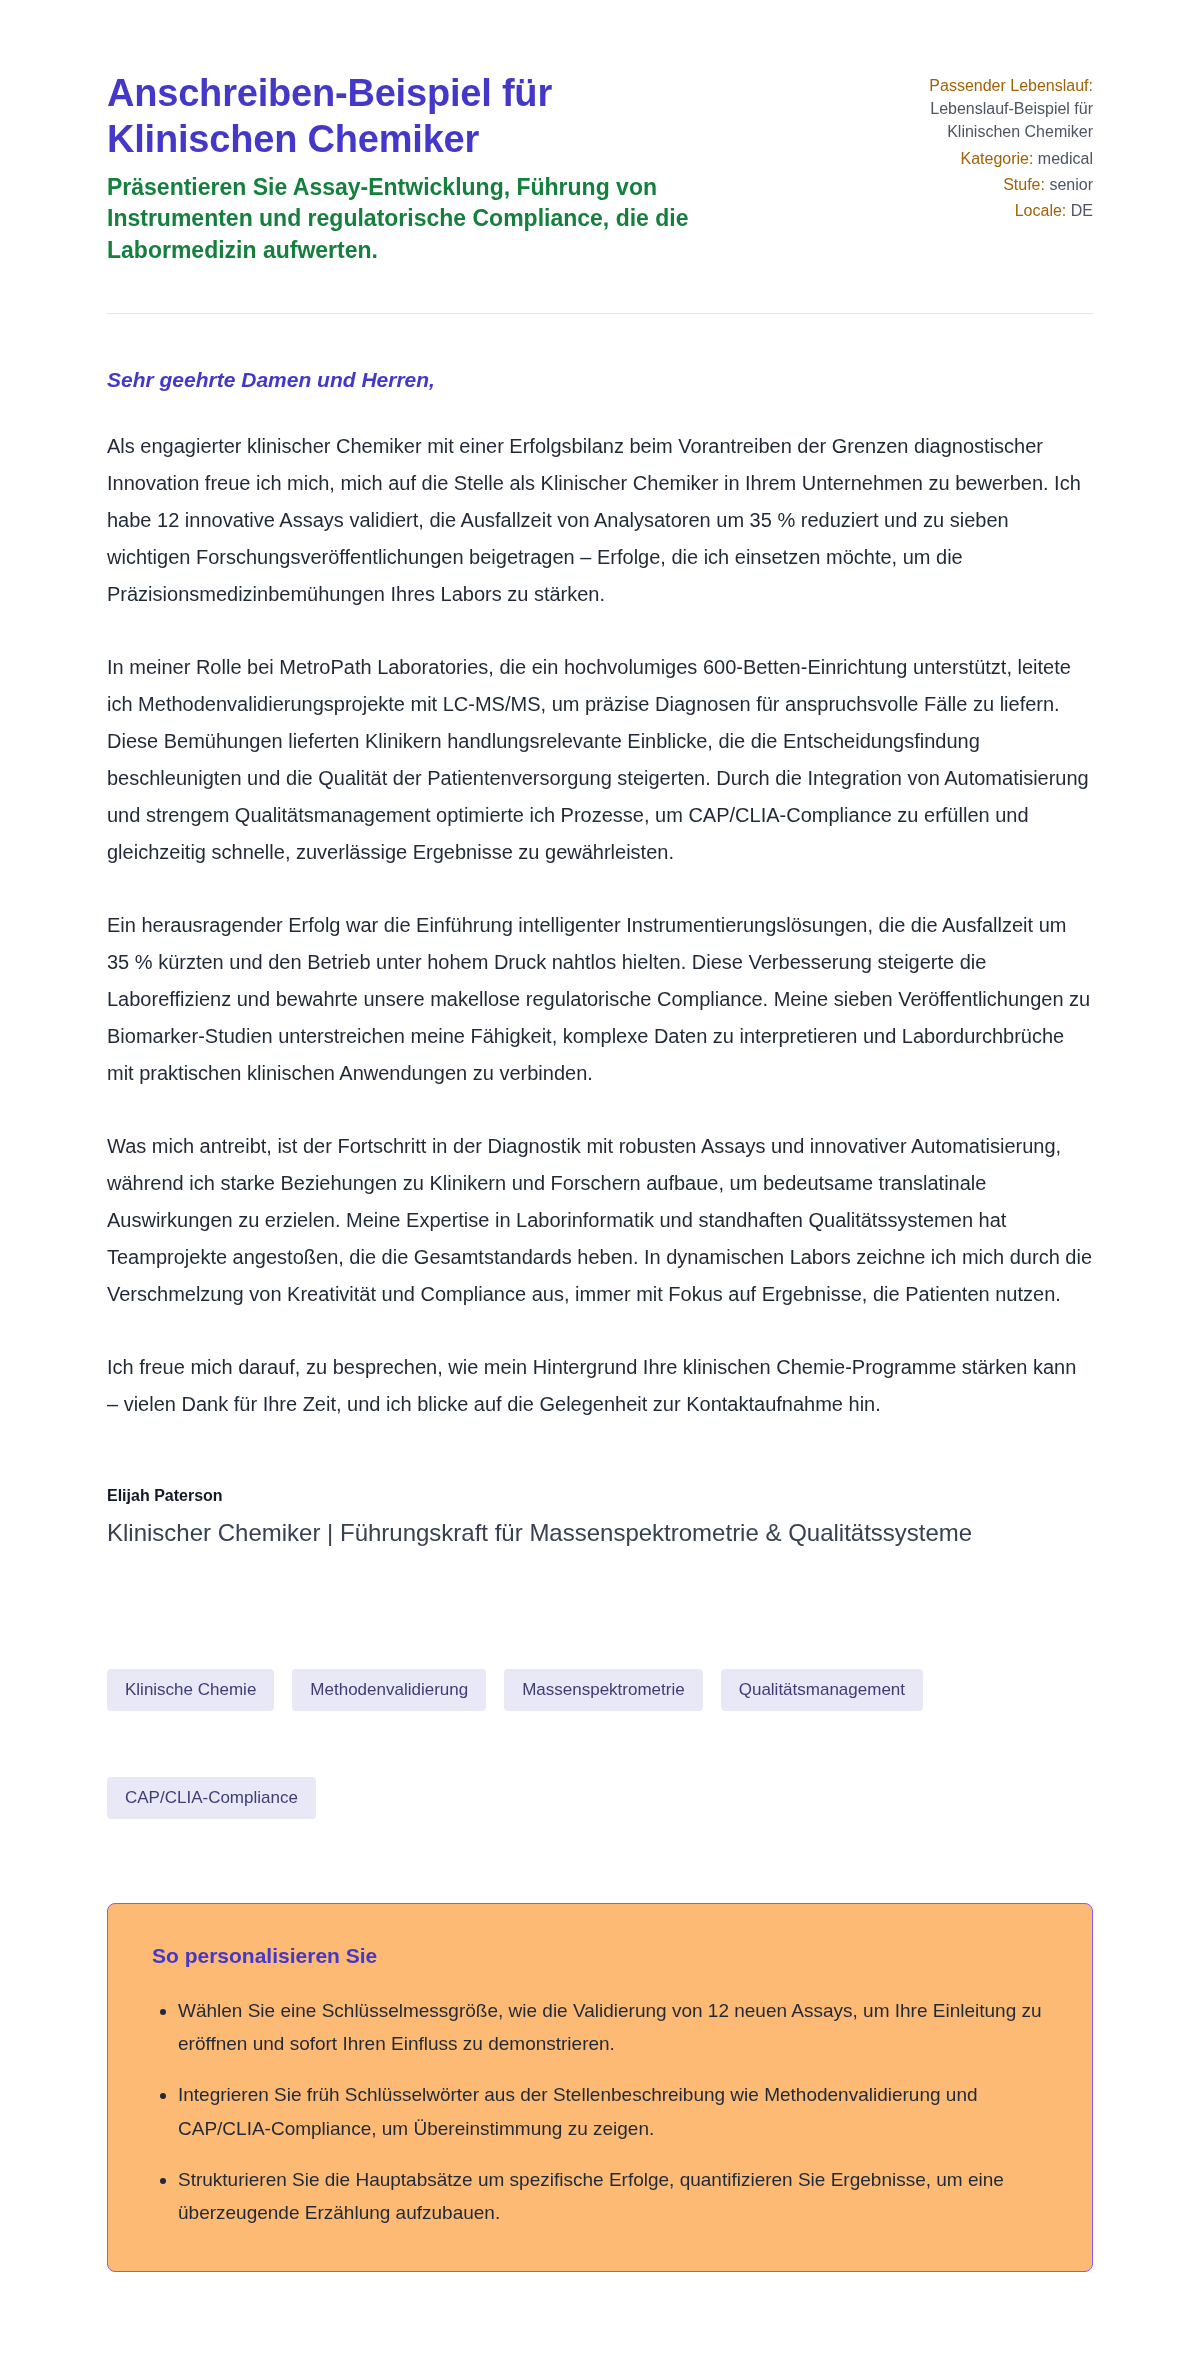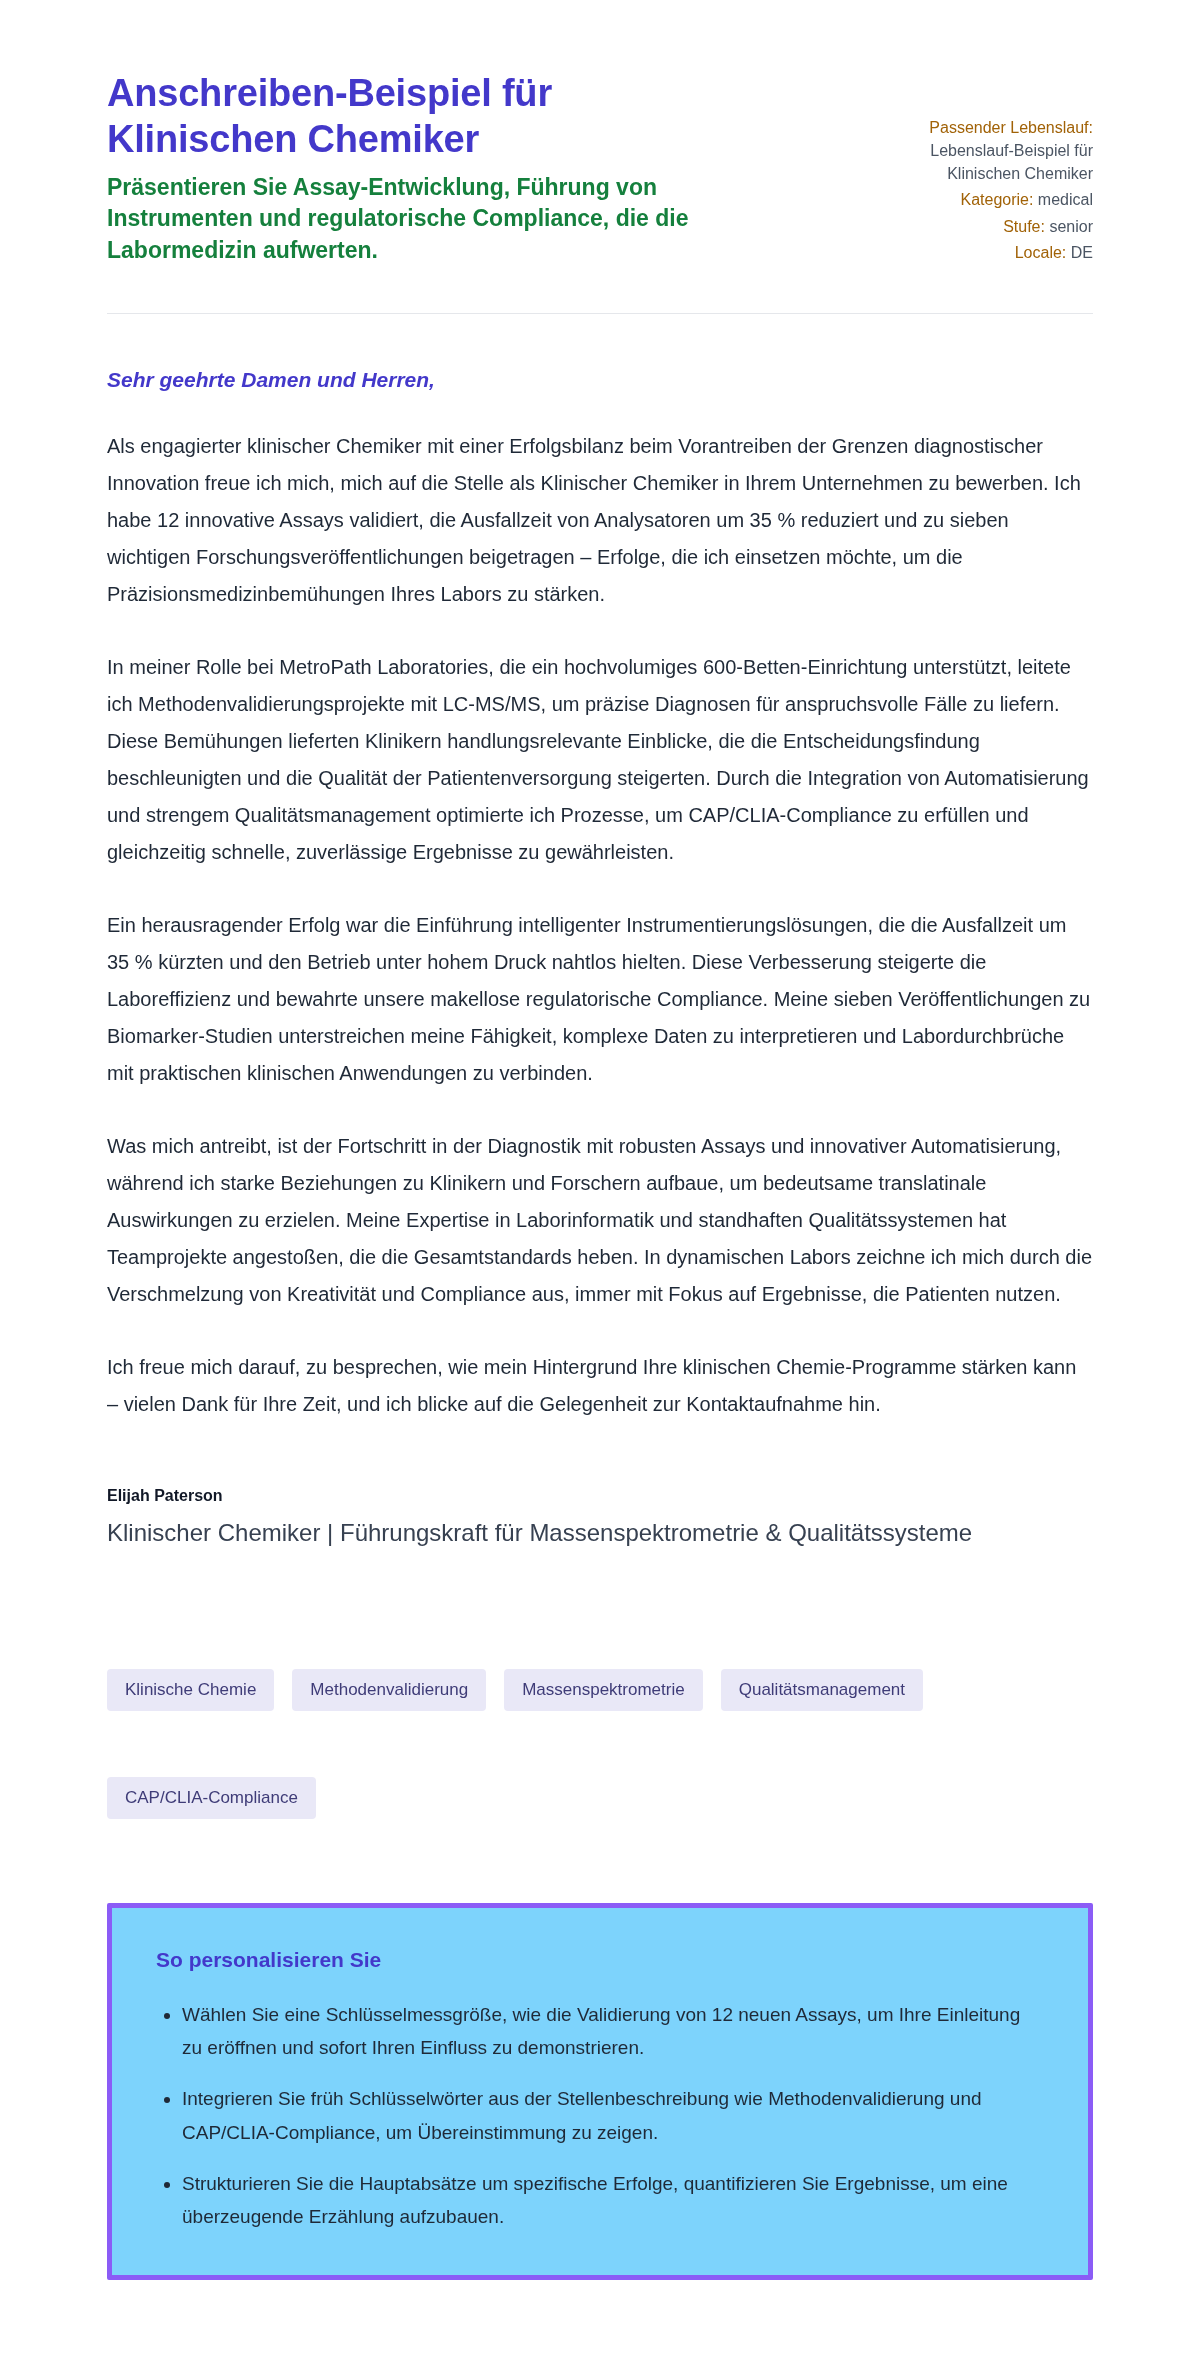--- a/index.html
+++ b/index.html
@@ -13,21 +13,21 @@
   .page {
     width: 986px;
     margin: 0 auto;
     padding: 70px 0 60px;
   }
 
   
   .header {
     display: flex;
     justify-content: space-between;
-    align-items: flex-end;
+    align-items: flex-start;
     gap: 16px;
   }
   .header-left { max-width: 600px; }
   .page-title {
     margin: 0;
     font-size: 38px;
     line-height: 1.22;
     font-weight: 700;
     color: #4338ca;
     letter-spacing: -0.2px;
@@ -101,23 +101,23 @@
     font-size: 17px;
     padding: 11px 18px;
     border-radius: 4px;
     white-space: nowrap;
     margin-top: 48px;
   }
 
   
   .tips {
     margin-top: 84px;
-    background: #7dd3fc;
-    border: 5px solid #8b5cf6;
-    border-radius: 2px;
+    background: #fdba74;
+    border: 1px solid #8b5cf6;
+    border-radius: 8px;
     padding: 40px 44px 42px;
     box-sizing: border-box;
   }
   .tips-title {
     margin: 0;
     font-size: 21px;
     font-weight: 700;
     color: #4338ca;
   }
   .tips-list {

